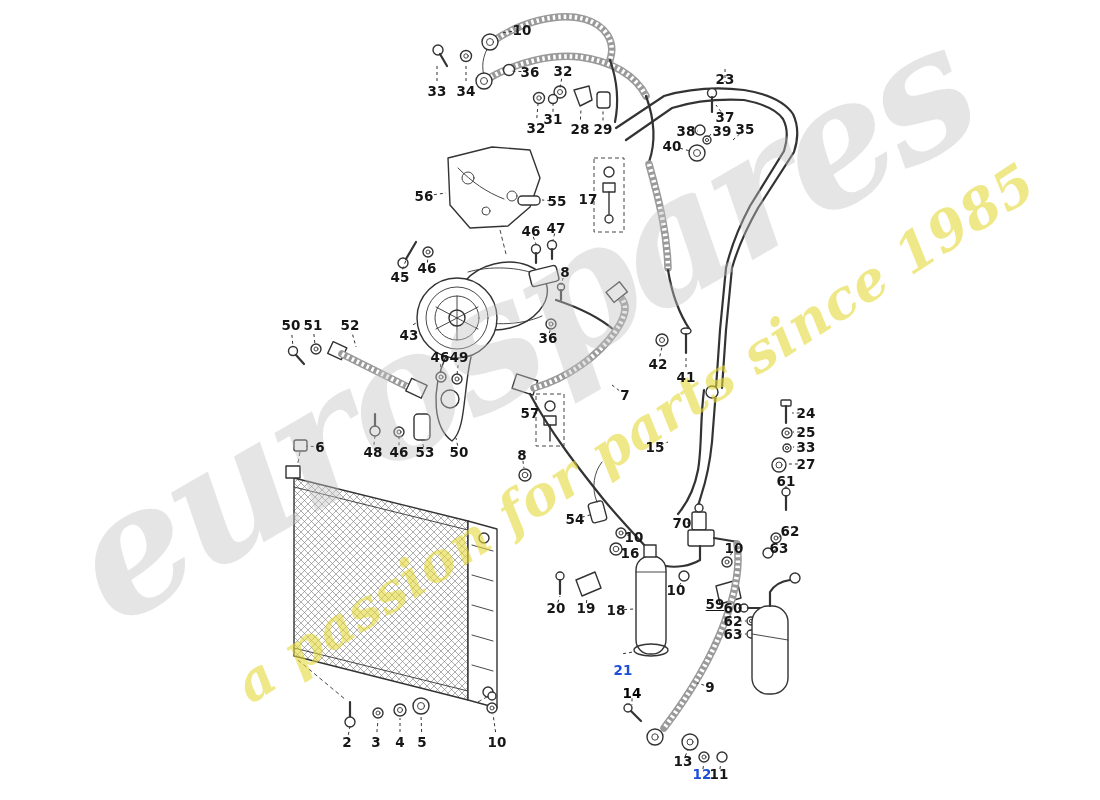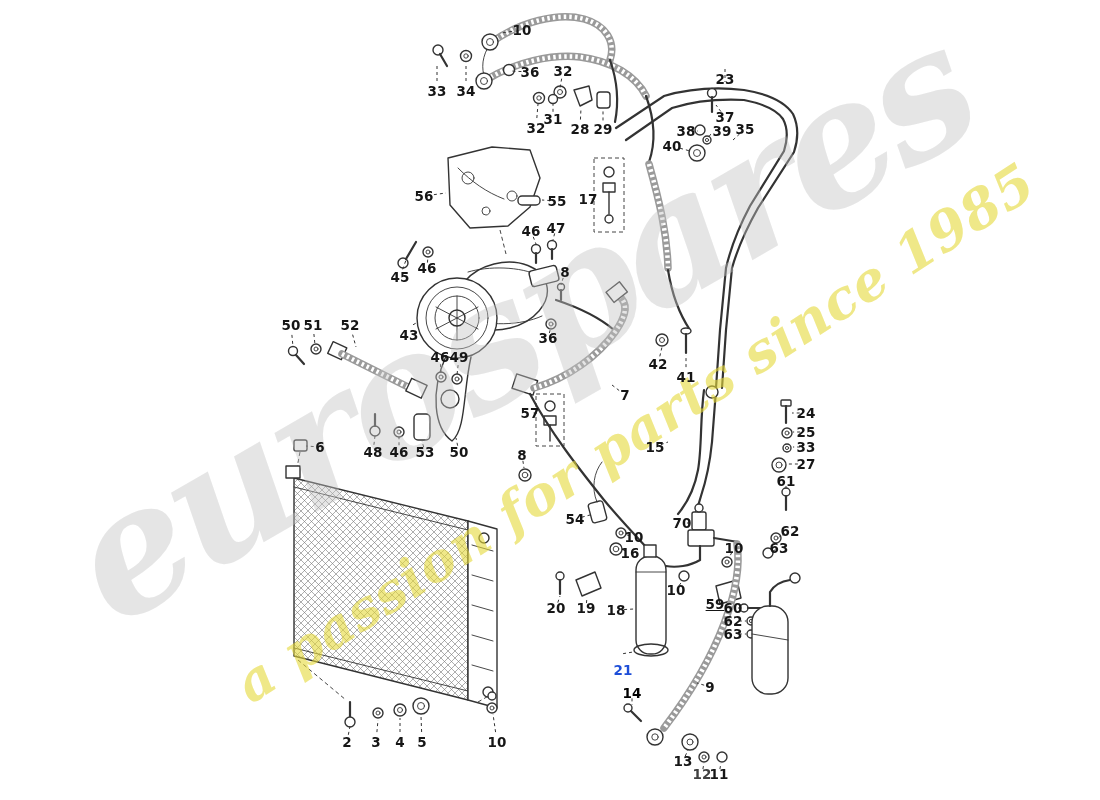--- a/index.html
+++ b/index.html
@@ -460,16 +460,16 @@
       <div class="callout" style="left: 733px; top: 634px; color: rgb(22, 22, 22);">63</div>
       <div class="callout" style="left: 623px; top: 655px; color: #1d4ed8; margin-top: 15px;">21</div>
       <div class="callout" style="left: 710px; top: 687px; color: rgb(22, 22, 22);">9</div>
       <div class="callout" style="left: 632px; top: 693px; color: #000000;">14</div>
       <div class="callout" style="left: 347px; top: 742px; color: rgb(22, 22, 22);">2</div>
       <div class="callout" style="left: 376px; top: 742px; color: rgb(22, 22, 22);">3</div>
       <div class="callout" style="left: 400px; top: 742px; color: rgb(22, 22, 22);">4</div>
       <div class="callout" style="left: 422px; top: 742px; color: rgb(22, 22, 22);">5</div>
       <div class="callout" style="left: 497px; top: 742px; color: rgb(22, 22, 22);">10</div>
       <div class="callout" style="left: 683px; top: 761px; color: rgb(22, 22, 22);">13</div>
-      <div class="callout" style="left: 702px; top: 774px; color: #404040;">12</div>
+      <div class="callout" style="left: 702px; top: 774px; color: #1d4ed8;">12</div>
       <div class="callout" style="left: 719px; top: 774px; color: rgb(22, 22, 22);">11</div>
     </div>
 </div>
 
 </body></html>

